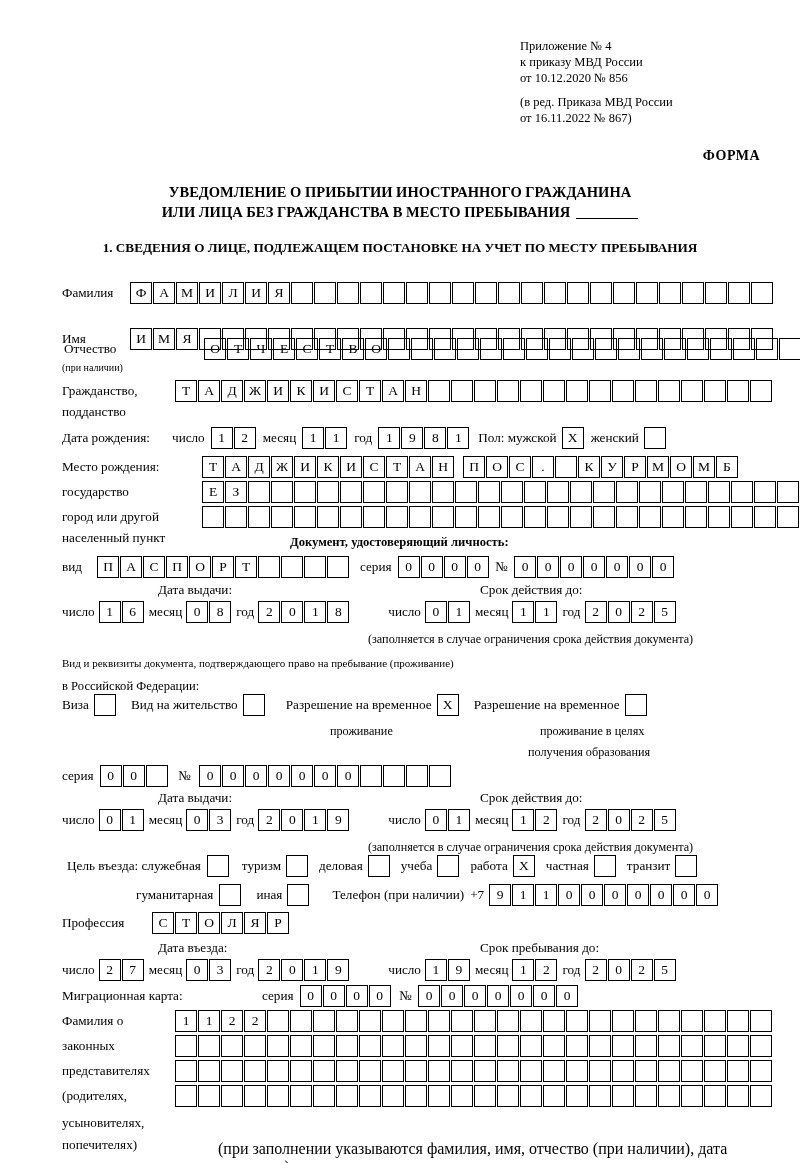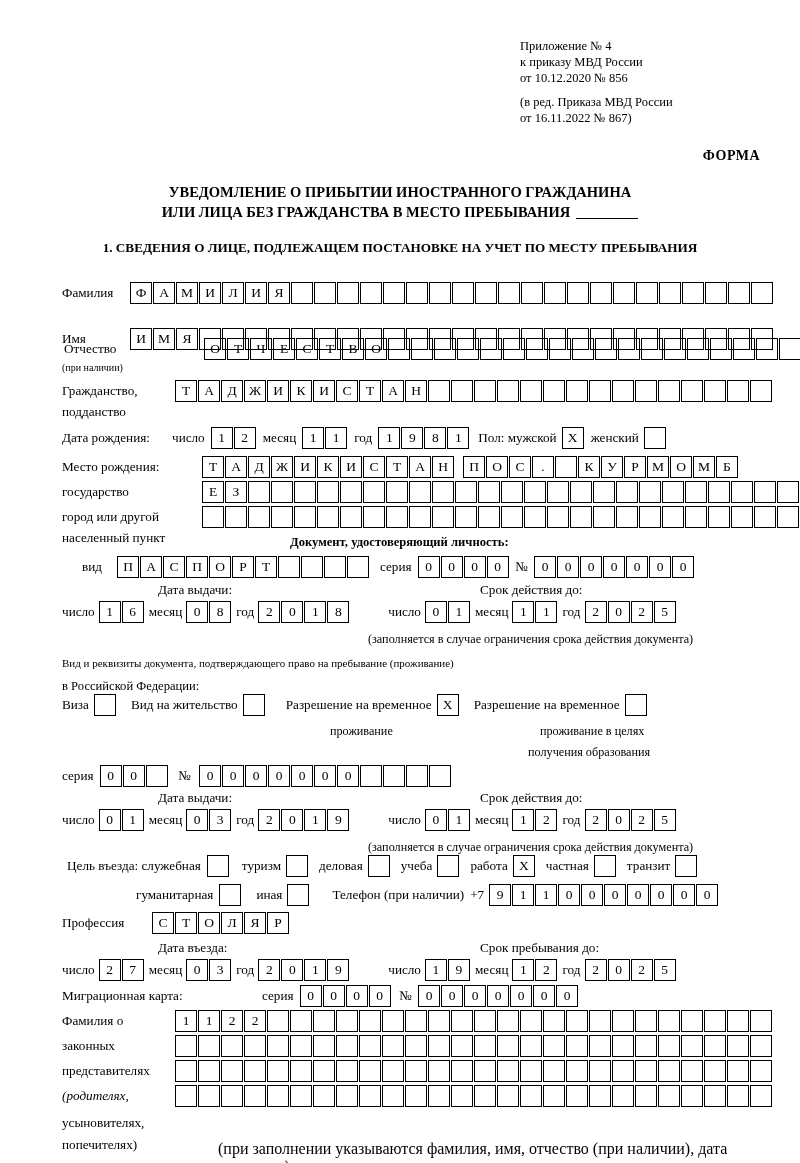--- a/index.html
+++ b/index.html
@@ -336,21 +336,21 @@
   </div>
   <div class="row" style="top:530px;left:62px;">
     <span class="lbl">населенный пункт</span>
   </div>
 
   <div class="row" style="top:535px;left:290px;">
     <span class="lbl" style="font-weight:bold;font-size:12.6px;">Документ, удостоверяющий личность:</span>
   </div>
 
   <div class="row" style="top:556px;left:62px;">
-    <span class="lbl" style="width:35px;margin-left:20px;">вид</span>
+    <span class="lbl" style="width:35px;">вид</span>
     <span class="boxes">
         <span class="bx">П</span>
         <span class="bx">А</span>
         <span class="bx">С</span>
         <span class="bx">П</span>
         <span class="bx">О</span>
         <span class="bx">Р</span>
         <span class="bx">Т</span>
         <span class="bx"></span>
         <span class="bx"></span>
@@ -735,21 +735,21 @@
         <span class="bx"></span>
         <span class="bx"></span>
         <span class="bx"></span>
         <span class="bx"></span>
         <span class="bx"></span>
         <span class="bx"></span>
         <span class="bx"></span>
         <span class="bx"></span>
       </span>
   </div>
-  <div class="row" style="top:1085px;left:62px;font-style:italic;">
+  <div class="row" style="top:1085px;left:62px;">
     <span class="lbl" style="width:113px;">(родителях,</span>
     <span class="boxes">
         <span class="bx"></span>
         <span class="bx"></span>
         <span class="bx"></span>
         <span class="bx"></span>
         <span class="bx"></span>
         <span class="bx"></span>
         <span class="bx"></span>
         <span class="bx"></span>

